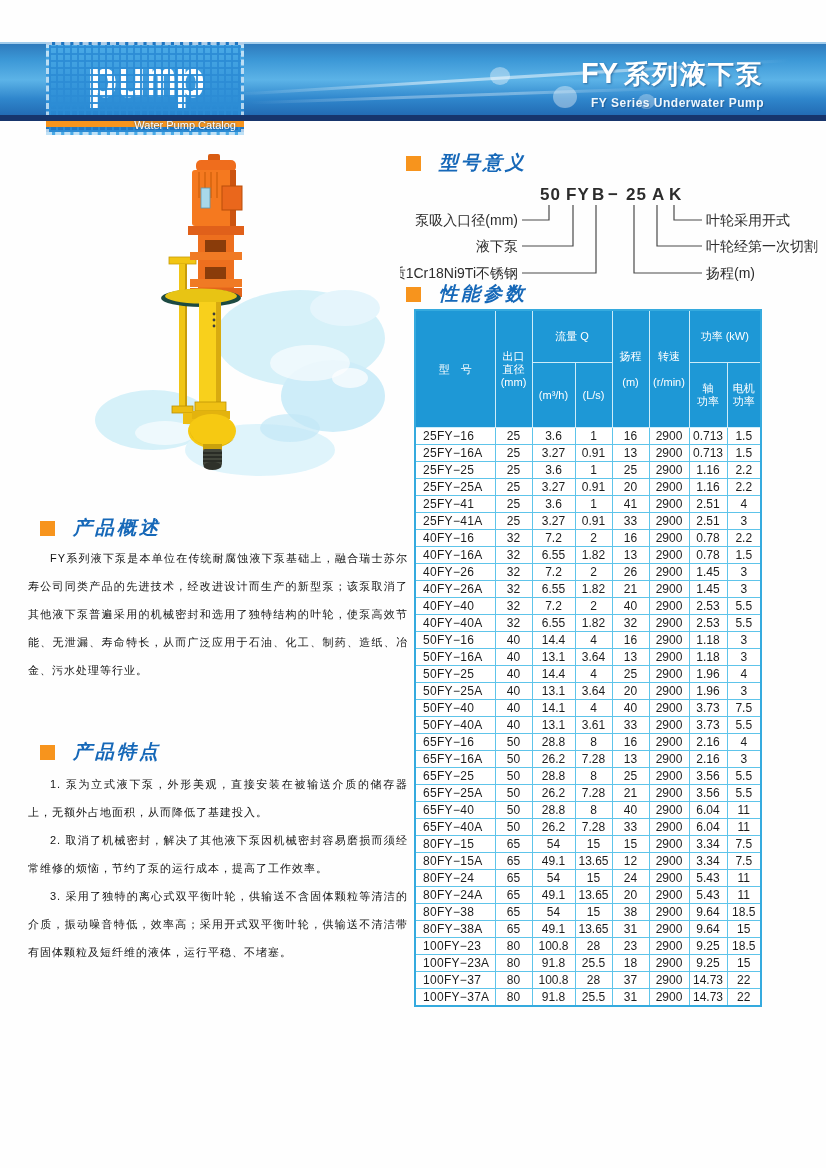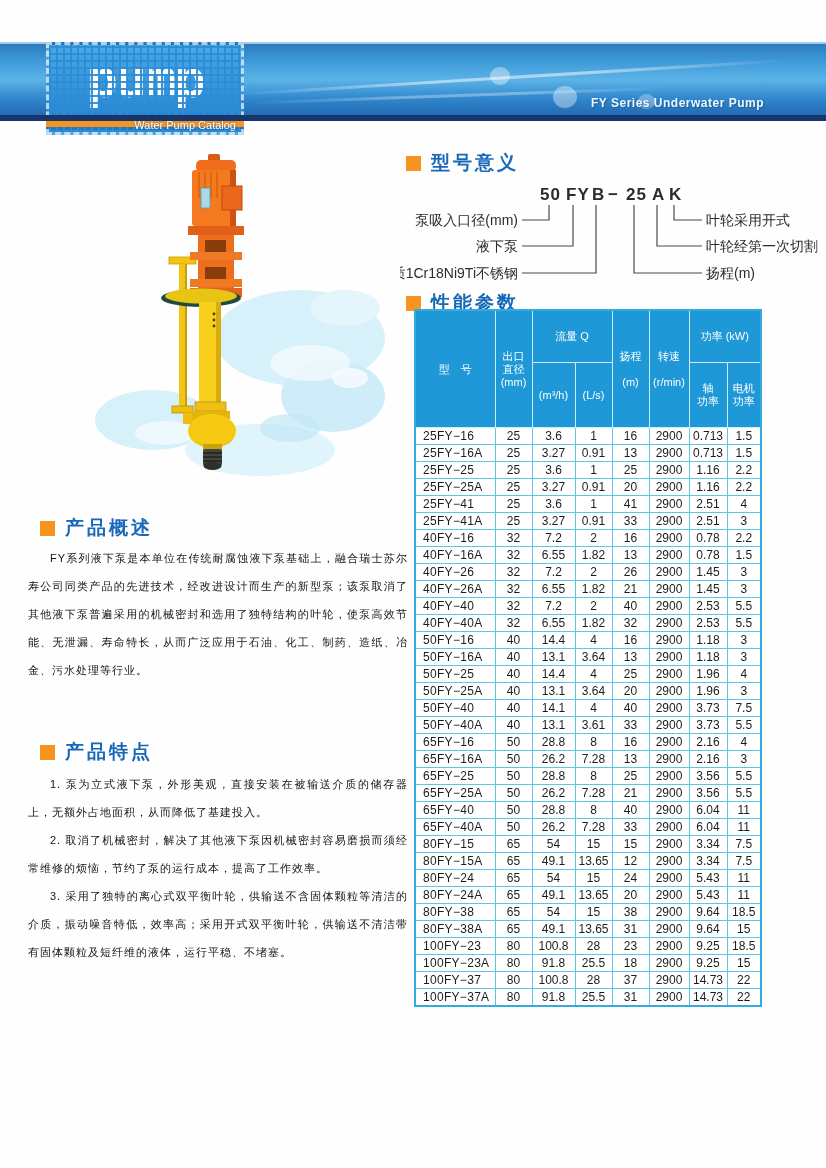--- a/index.html
+++ b/index.html
@@ -31,21 +31,21 @@
     text-shadow:0 0 2px rgba(20,80,140,.8); }
   .logo-bar { position:absolute; left:46px; top:121px; width:198px; height:6px; background:#f7941d; }
 
   .title-zh { position:absolute; right:62px; top:15px; color:#ffffff; font-size:26px; font-weight:bold;
     letter-spacing:2px; text-shadow:1px 1px 2px rgba(10,50,100,.5); }
   .title-zh .fy { font-size:29px; letter-spacing:0; margin-right:6px; }
   .title-en { position:absolute; right:62px; top:54px; color:#eef7fd; font-size:12px; font-weight:bold;
     letter-spacing:.5px; text-shadow:1px 1px 1px rgba(10,50,100,.4); }
 
   
-  .sec-h { position:absolute; display:flex; align-items:center; gap:10px; }
+  .sec-h { position:absolute; display:flex; align-items:center; gap:18px;font-style:italic; }
   .sec-h .sq { width:15px; height:15px; background:#f7941d; }
   .sec-h .t { font-size:19px; font-weight:bold; color:#1668b8; letter-spacing:3px; }
 
   
   .pump-svg { position:absolute; left:95px; top:148px; width:290px; height:335px; }
 
   
   .model-svg { position:absolute; left:400px; top:178px; width:426px; height:118px; }
   .model-svg text { fill:#2c2c2c; }
   .model-svg .code { font-size:17px; font-weight:bold; letter-spacing:1px; }
@@ -77,20 +77,21 @@
   <div class="band">
     <div class="swoosh1"></div>
     <div class="swoosh2"></div>
     <div class="bubble" style="left:490px;top:25px;width:20px;height:18px;"></div>
     <div class="bubble" style="left:553px;top:44px;width:24px;height:22px;"></div>
     <div class="bubble" style="left:638px;top:52px;width:17px;height:15px;opacity:.8"></div>
     <div class="logo">
       <div class="logo-word">pump</div>
       <div class="logo-sub">Water Pump Catalog</div>
     </div>
+    <div class="title-zh"><span class="fy">FY</span><span>系列液下泵</span></div>
     <div class="title-en">FY Series Underwater Pump</div>
   </div>
   <div class="logo-bar"></div>
 
   <svg class="pump-svg" viewBox="0 0 290 335">
 
     <g opacity="0.8">
       <ellipse cx="205" cy="190" rx="85" ry="48" fill="#cdeef9"></ellipse>
       <ellipse cx="238" cy="248" rx="52" ry="36" fill="#c3e9f8"></ellipse>
       <ellipse cx="58" cy="272" rx="58" ry="30" fill="#cdeef9"></ellipse>
@@ -177,21 +178,21 @@
     <g class="lbl">
       <text x="118" y="47" text-anchor="end">泵吸入口径(mm)</text>
       <text x="118" y="73" text-anchor="end">液下泵</text>
       <text x="118" y="100" text-anchor="end">材质1Cr18Ni9Ti不锈钢</text>
       <text x="306" y="47">叶轮采用开式</text>
       <text x="306" y="73">叶轮经第一次切割</text>
       <text x="306" y="100">扬程(m)</text>
     </g>
   </svg>
 
-  <div class="sec-h" style="left:406px; top:290px;">
+  <div class="sec-h" style="left:406px; top:281px;">
     <span class="sq"></span>
     <span class="t">性能参数</span>
   </div>
 
   <table class="perf">
     <colgroup>
       <col style="width:80px">
         <col style="width:37px">
         <col style="width:43px">
         <col style="width:37px">

